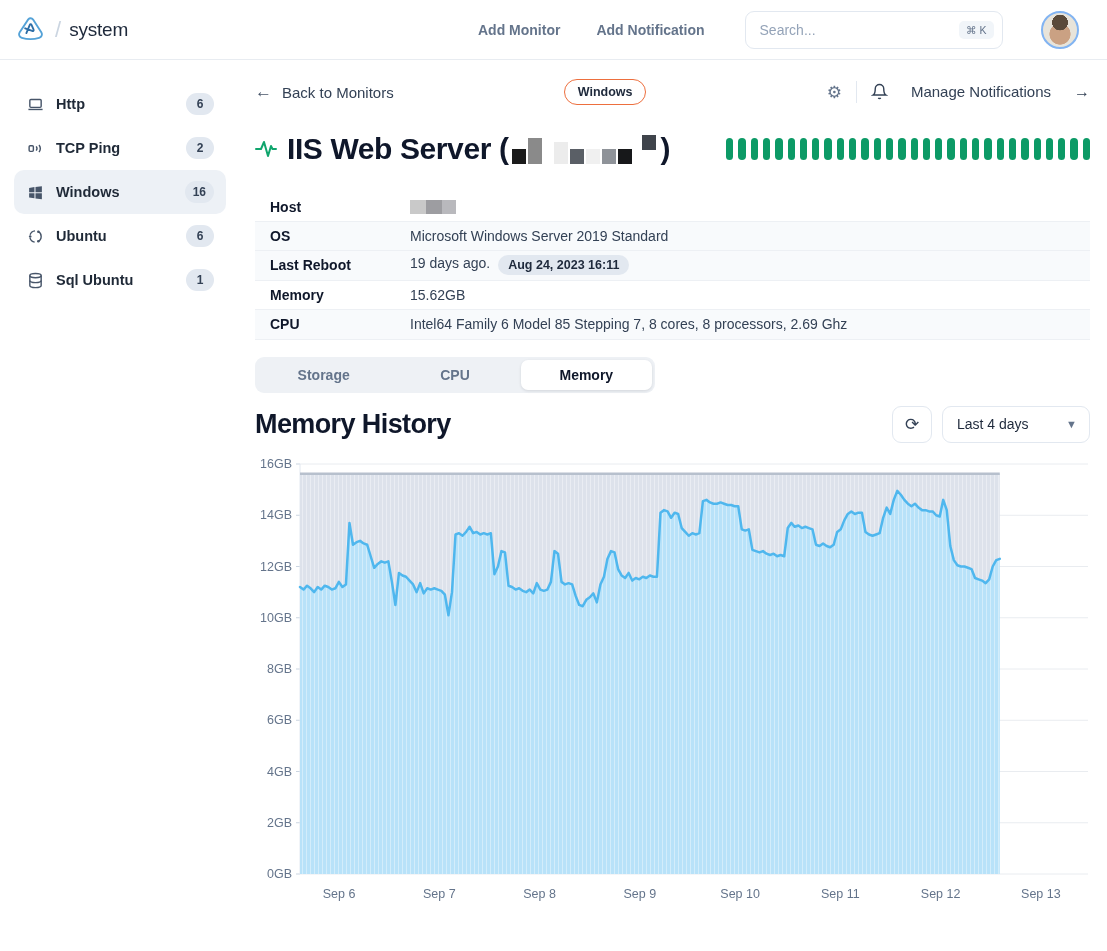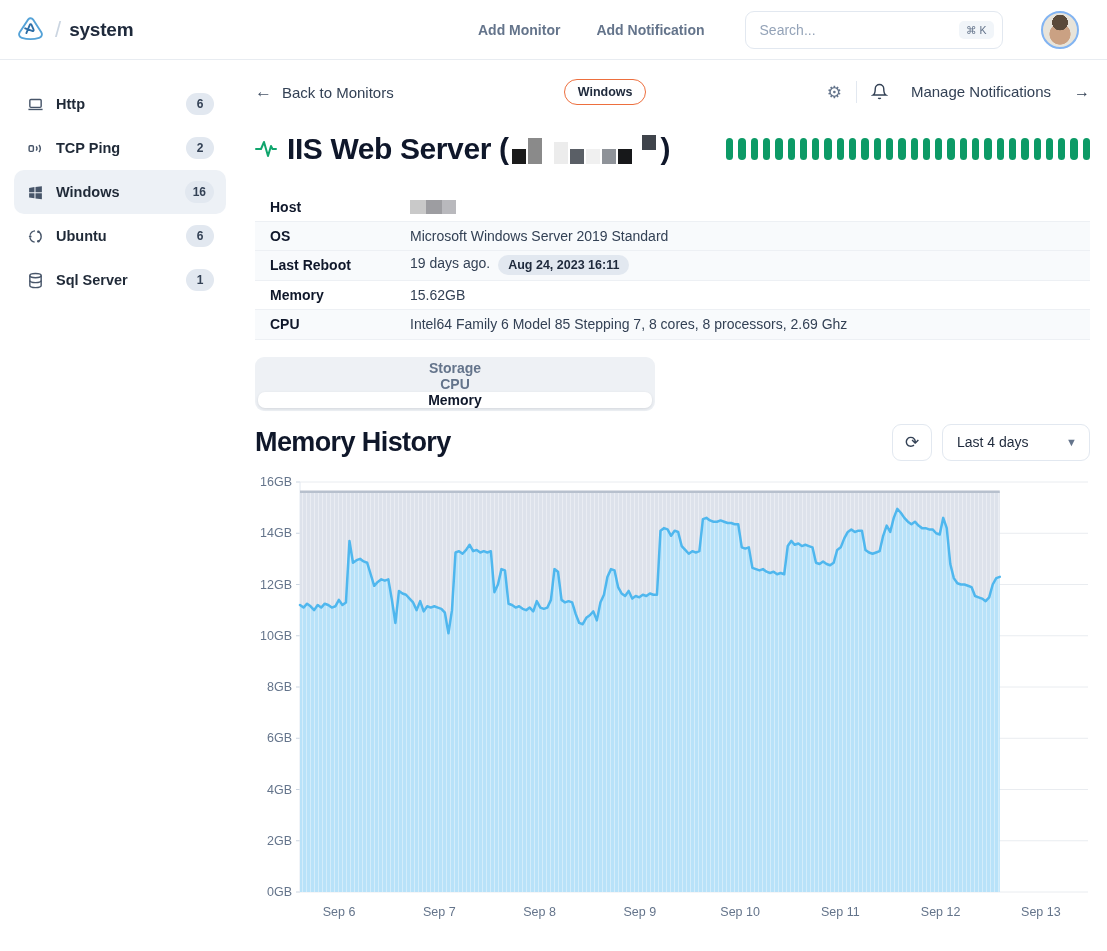--- a/index.html
+++ b/index.html
@@ -3,21 +3,21 @@
 <meta charset="utf-8">
 <style>
   * { margin:0; padding:0; box-sizing:border-box; }
   html,body { width:1107px; height:951px; overflow:hidden; background:#fff;
     font-family:"Liberation Sans", sans-serif; color:#1e293b; }
 
   
   .header { height:60px; display:flex; align-items:center; border-bottom:1px solid #e8ecf1; padding:0 18px 0 14px; }
   .brand { display:flex; align-items:center; gap:8px; width:226px; }
   .brand .slash { color:#cbd5e1; font-size:22px; font-weight:300; }
-  .brand .name { font-size:19px; font-weight:700; color:#1e293b; letter-spacing:-0.2px; }
+  .brand .name { font-size:19px; font-weight:400; color:#1e293b; letter-spacing:-0.2px; }
   .topnav { display:flex; gap:36px; margin-left:238px; }
   .topnav a { font-size:14px; font-weight:600; color:#64748b; text-decoration:none; white-space:nowrap; }
   .searchbox { margin-left:40px; width:258px; height:38px; border:1px solid #e2e8f0; border-radius:9px;
     display:flex; align-items:center; padding:0 8px 0 14px; }
   .searchbox input { border:none; outline:none; flex:1; font-size:14px; color:#334155;
     font-family:"Liberation Sans", sans-serif; background:transparent; }
   .searchbox input::placeholder { color:#94a3b8; }
   .searchbox kbd { background:#f1f5f9; border-radius:5px; padding:3px 7px; font-size:10.5px; color:#64748b;
     font-family:"Liberation Sans", sans-serif; }
   .avatar { margin-left:38px; width:38px; height:38px; border-radius:50%; border:2px solid #82b4f2;
@@ -62,21 +62,21 @@
   .details { margin-top:26px; }
   .drow { display:flex; align-items:center; min-height:29.5px; border-bottom:1px solid #edf0f4; font-size:14px; }
   .drow:first-child { border-top:1px solid transparent; }
   .drow.stripe { background:#f8fafc; }
   .drow .dlabel { width:155px; padding-left:15px; font-weight:700; color:#0f172a; }
   .drow .dval { color:#334155; display:flex; align-items:flex-start; gap:8px; }
   .dval .datebadge { background:#e2e8f0; border-radius:999px; padding:3px 10px; font-size:12.5px; font-weight:700; color:#1e293b; }
   .hostblock { width:46px; height:14px; background:linear-gradient(90deg,#c9c9c9 0 35%, #9d9da1 35% 70%, #b9b9bd 70%); }
 
   
-  .tabs { margin-top:17px; width:400px; background:#eef1f5; border-radius:9px; padding:3px; display:flex;flex-direction:column; }
+  .tabs { margin-top:17px; width:400px; background:#eef1f5; border-radius:9px; padding:3px; display:flex; }
   .tab { flex:1; height:30px; display:flex; align-items:center; justify-content:center;
     font-size:14px; font-weight:600; color:#64748b; border-radius:7px; cursor:pointer; }
   .tab.active { background:#fff; color:#0f172a; font-weight:700; box-shadow:0 1px 3px rgba(15,23,42,.12); }
 
   
   .sechead { margin-top:13px; display:flex; align-items:center; }
   .h2 { font-size:27px; font-weight:700; color:#0f172a; letter-spacing:-0.6px; }
   .sec-right { margin-left:auto; display:flex; gap:10px; }
   .refresh-btn { width:40px; height:37px; border:1px solid #e2e8f0; border-radius:9px; background:#fff;
     display:flex; align-items:center; justify-content:center; font-size:17px; color:#334155; cursor:pointer; }
@@ -157,21 +157,21 @@
         <span class="cnt">6</span>
       </div>
       <div class="side-item">
         <span class="icon">
           <svg width="17" height="17" viewBox="0 0 24 24" fill="none" stroke="#475569" stroke-width="2">
             <ellipse cx="12" cy="5" rx="8" ry="3"></ellipse>
             <path d="M4 5v14c0 1.7 3.6 3 8 3s8-1.3 8-3V5"></path>
             <path d="M4 12c0 1.7 3.6 3 8 3s8-1.3 8-3"></path>
           </svg>
         </span>
-        <span class="lbl">Sql Server</span>
+        <span class="lbl">Sql Ubuntu</span>
         <span class="cnt">1</span>
       </div>
     </aside>
 
   <main class="main">
 
     <div class="toolbar">
       <div class="back">
         <span class="arr">←</span>
         <span>Back to Monitors</span>

